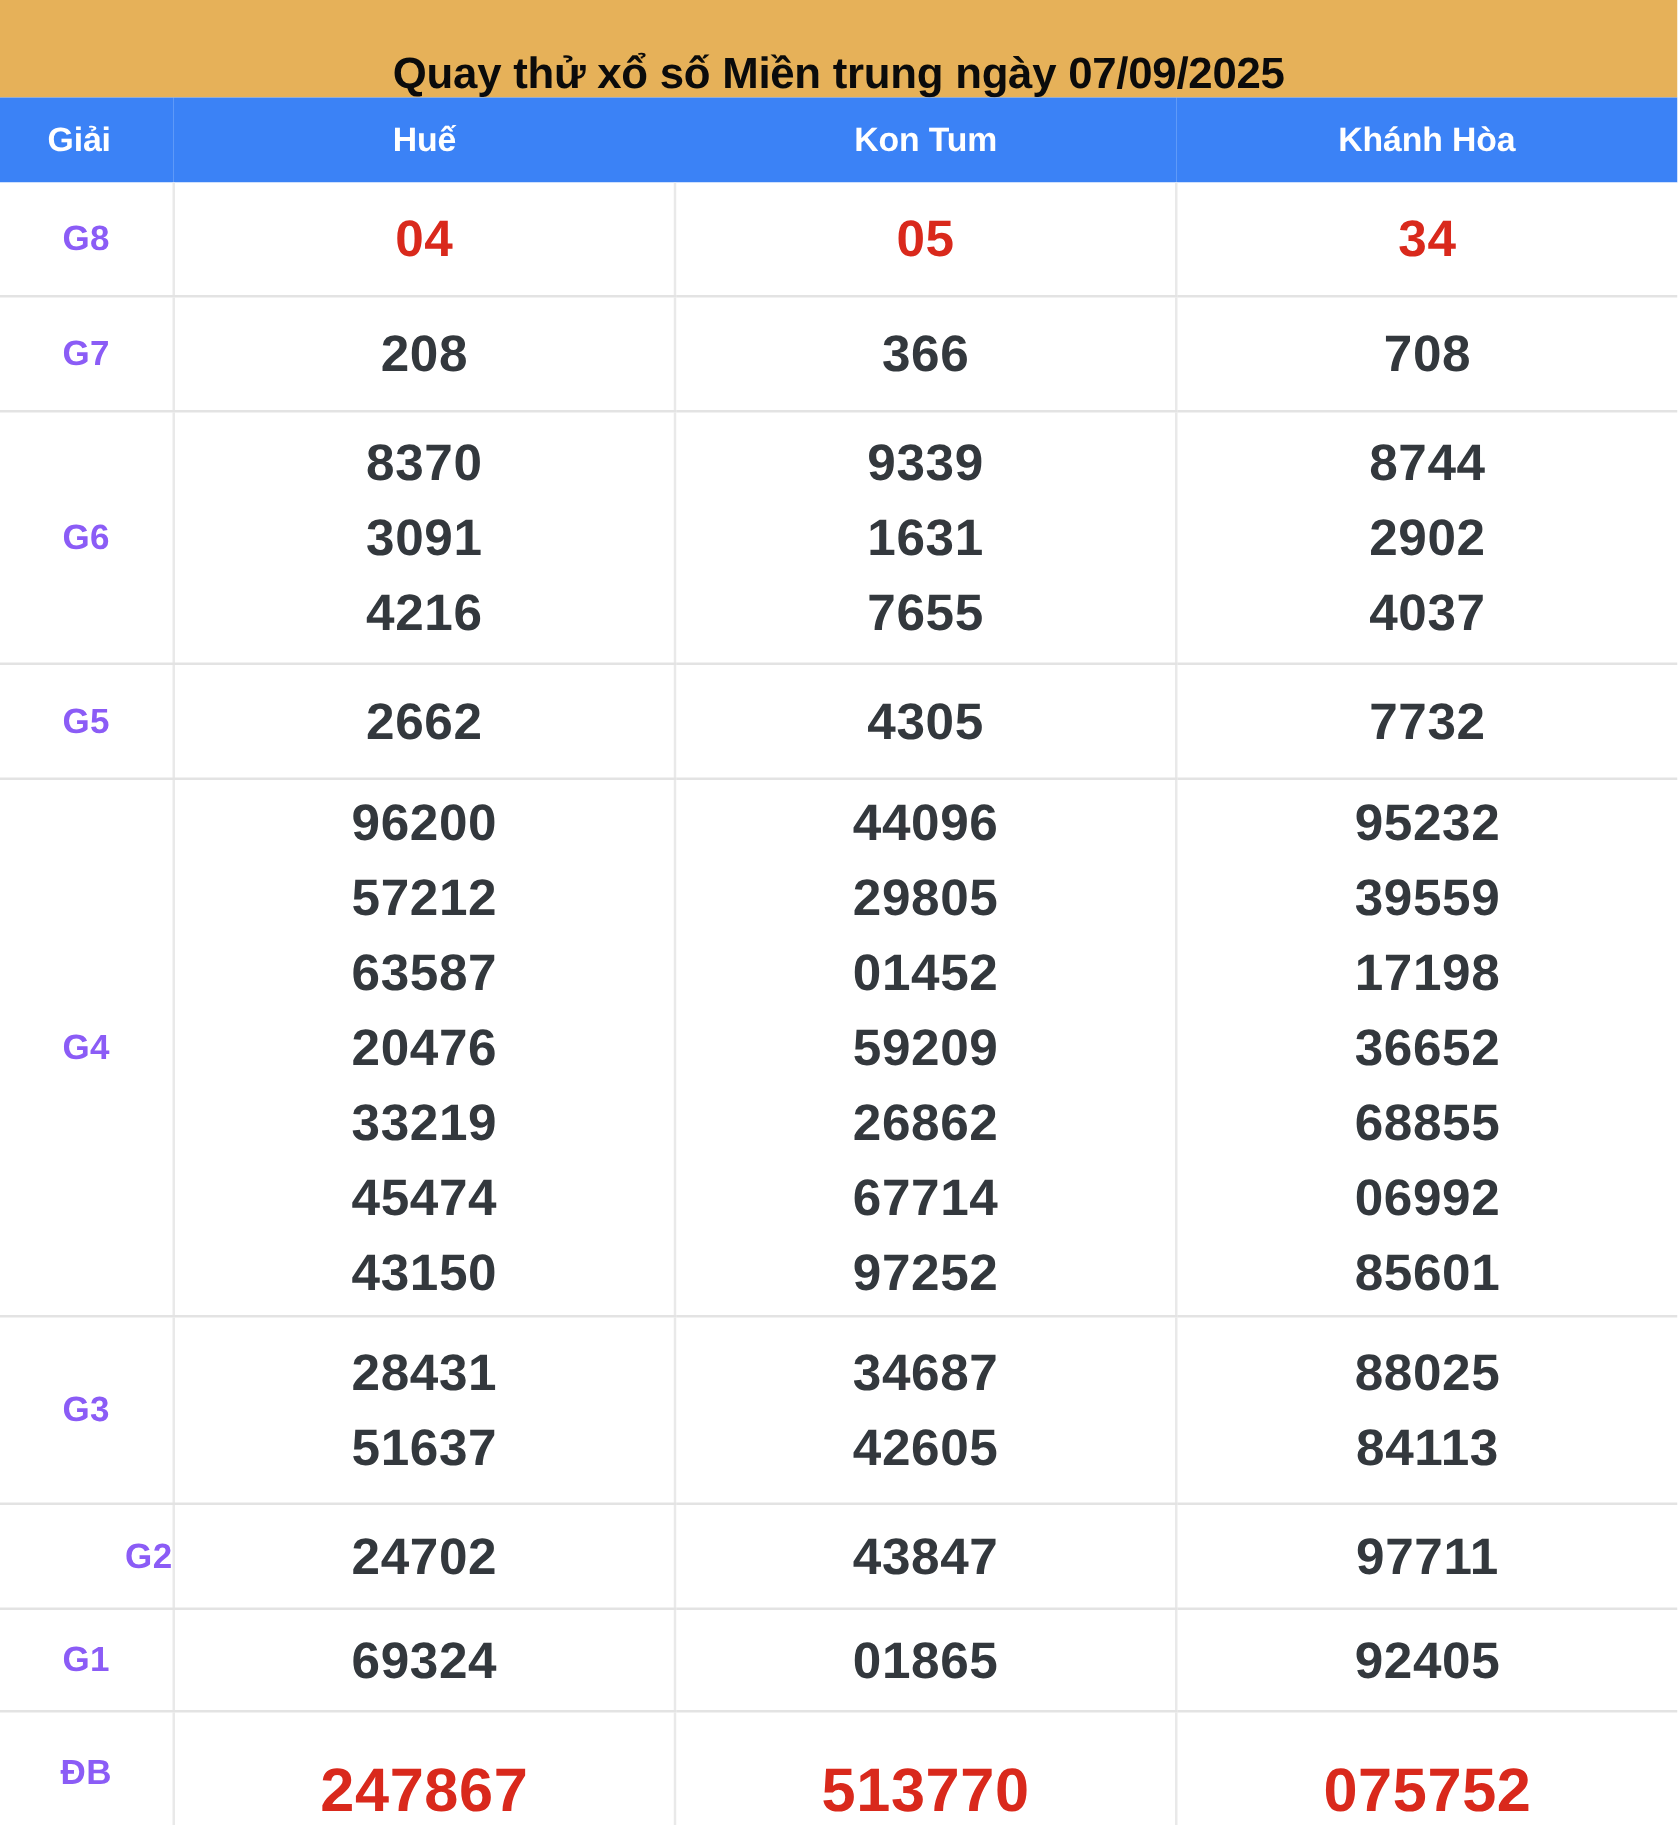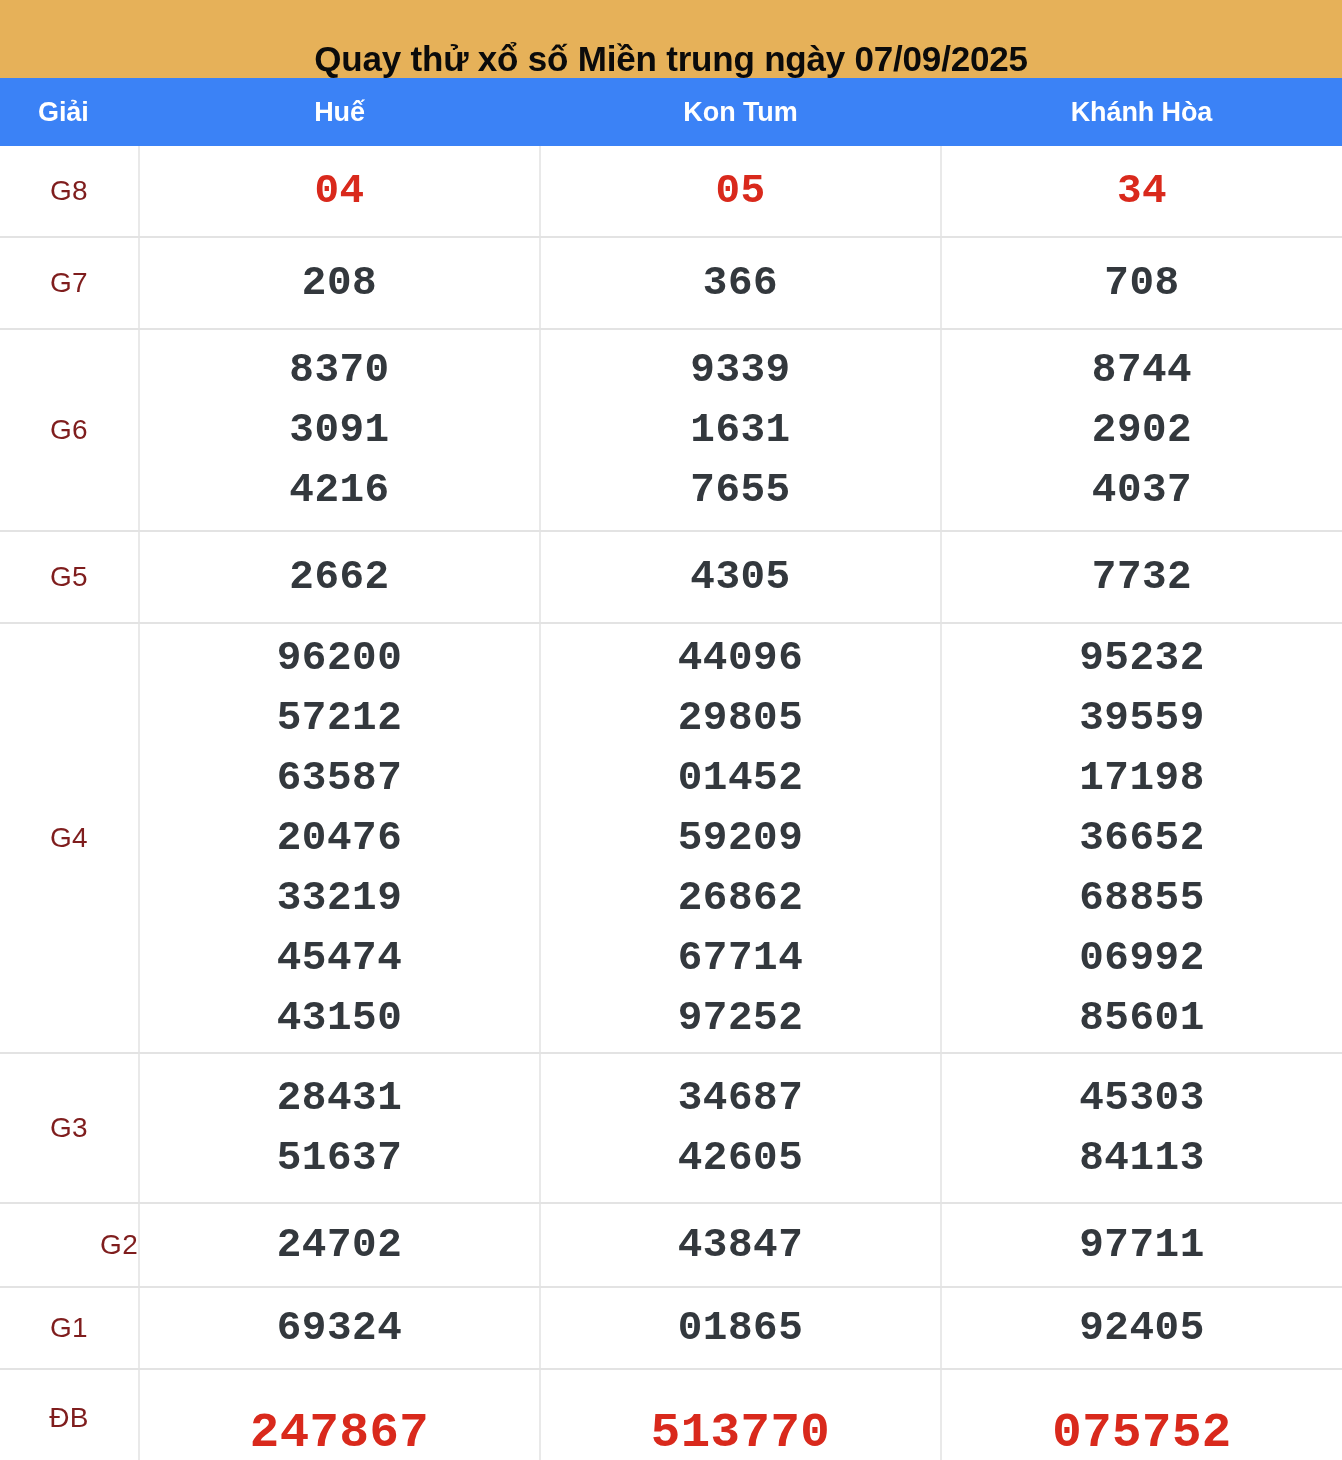--- a/index.html
+++ b/index.html
@@ -73,40 +73,39 @@
     border-bottom: 2px solid #e3e3e3;
     border-right: 2px solid #e9e9e9;
     padding: 0;
     text-align: center;
     vertical-align: middle;
     background: #ffffff;
   }
   tbody td.prize-label {
     border-right: 2px solid #e9e9e9;
     font-size: 28px;
-    font-weight: normal;
-    color: #7f1d1d;
+    font-weight: bold;
+    color: #8b5cf6;
     letter-spacing: 0.3px;
   }
   tbody td.num-cell:last-child { border-right: 0; }
 
   .num-stack {
     display: flex;
     flex-direction: column;
     align-items: center;
     justify-content: center;
   }
   .num {
     font-size: 41px;
     font-weight: bold;
     color: #33383d;
     line-height: 60px;
     letter-spacing: 0.5px;
     white-space: nowrap;
-    font-family: Liberation Mono, monospace;
   }
   .num.red {
     color: #d9291c;
   }
   .num.big {
     font-size: 49px;
     line-height: 64px;
     margin-top: 31px;
   }
 
@@ -269,21 +268,21 @@
             </div>
           </td>
           <td class="num-cell">
             <div class="num-stack">
               <span class="num">34687</span>
               <span class="num">42605</span>
             </div>
           </td>
           <td class="num-cell">
             <div class="num-stack">
-              <span class="num">45303</span>
+              <span class="num">88025</span>
               <span class="num">84113</span>
             </div>
           </td>
         </tr>
         <tr class="row-g2">
           <td class="prize-label">G2</td>
           <td class="num-cell">
             <div class="num-stack">
               <span class="num">24702</span>
             </div>

